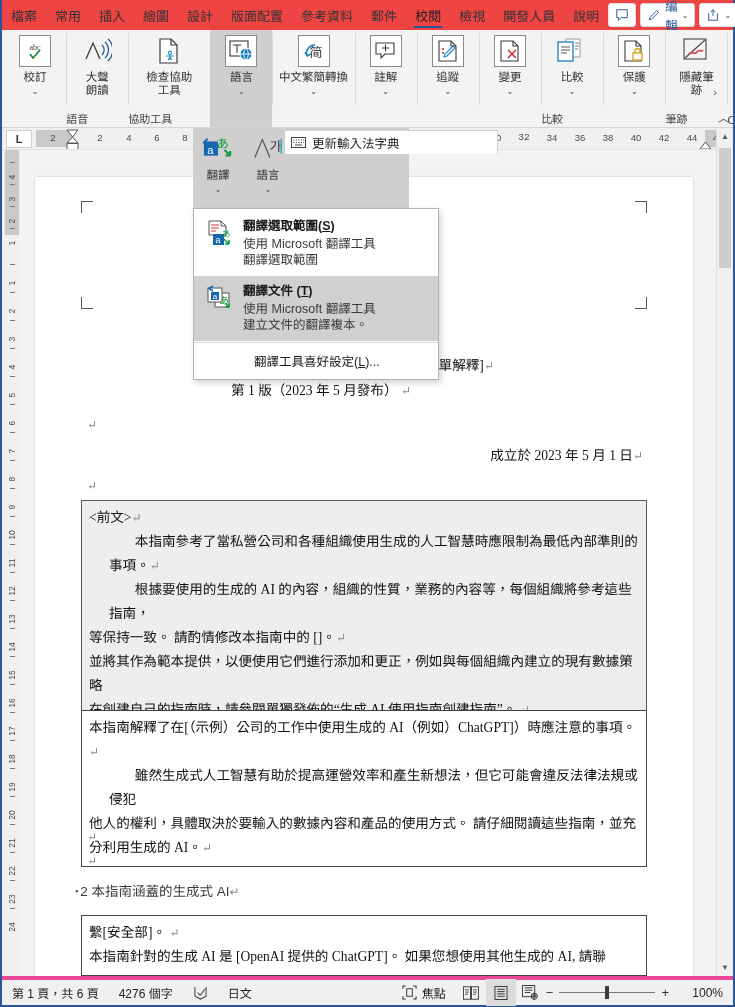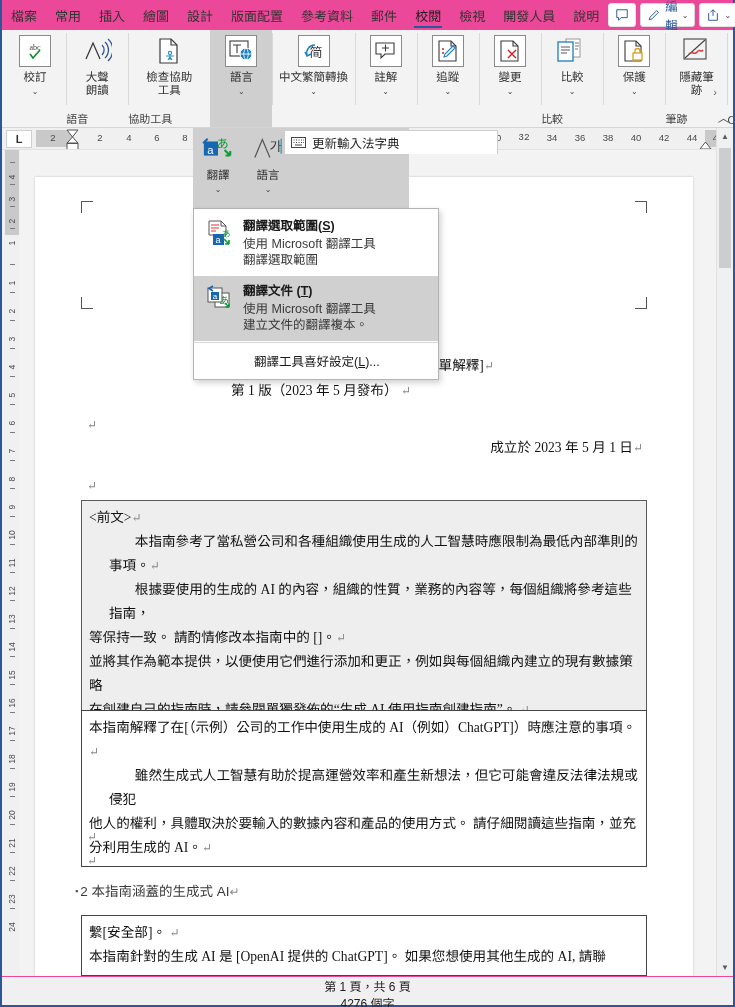--- a/index.html
+++ b/index.html
@@ -15,21 +15,21 @@
     width: 735px; height: 1007px;
     background: #f3f3f3;
     border-left: 2px solid #2b579a;
     border-right: 2px solid #2b579a;
     border-bottom: 2px solid #2b579a;
   }
 
   
   .tabbar {
     position: absolute; top: 0; left: 0; right: 0; height: 30px;
-    background: #ec4899;
+    background: #ef4444;
     display: flex; align-items: stretch;
     font-size: 13px; color: #333333;
   }
   .tab {
     padding: 0 9px;
     display: flex; align-items: center;
     white-space: nowrap;
     cursor: default;
     position: relative;
   }
@@ -236,23 +236,23 @@
   }
   .vscroll .thumb {
     position: absolute; left: 2px; right: 2px; top: 20px; height: 120px;
     background: #cdcdcd;
   }
 
   
   .status {
     position: absolute; left: 0; right: 0; bottom: 0; height: 29px;
     background: #f0f0f0;
-    border-top: 1px solid #ec4899;
+    border-top: 4px solid #ec4899;
     display: flex; align-items: center;
-    font-size: 12px; color: #222; flex-direction: column;
+    font-size: 12px; color: #222;
   }
   .status .seg { padding: 0 10px; white-space: nowrap; display: flex; align-items: center; gap: 5px; cursor: default;}
   .status .grow { flex: 1 1 auto; }
   .viewbtn {
     width: 30px; height: 27px; display: flex; align-items: center; justify-content: center;
     cursor: default;
   }
   .viewbtn.active { background: #dcdcdc; }
   .zoomwrap { display: flex; align-items: center; gap: 6px; padding-right: 10px; }
   .zoomline { width: 96px; height: 1px; background: #777; position: relative; }
@@ -668,21 +668,21 @@
       </div>
 
       <div class="doc-line body-text" style="left:196px; top:202px;">
         <span>第 1 版（2023 年 5 月發布）</span> <span class="pilcrow">↵</span>
       </div>
 
       <div class="doc-line body-text" style="left:52px; top:236px;">
         <span class="pilcrow">↵</span>
       </div>
 
-      <div class="doc-line body-text" style="right:50px; top:259px;">
+      <div class="doc-line body-text" style="right:50px; top:267px;">
         <span>成立於 2023 年 5 月 1 日</span><span class="pilcrow">↵</span>
       </div>
 
       <div class="doc-line body-text" style="left:52px; top:297px;">
         <span class="pilcrow">↵</span>
       </div>
 
       <div class="shaded-box body-text" style="left:46px; top:323px; width:566px;">
         <p class="para"><span>&lt;前文&gt;</span><span class="pilcrow">↵</span></p>
         <p class="para indent"><span>本指南參考了當私營公司和各種組織使用生成的人工智慧時應限制為最低內部準則的事項。</span><span class="pilcrow">↵</span></p>

